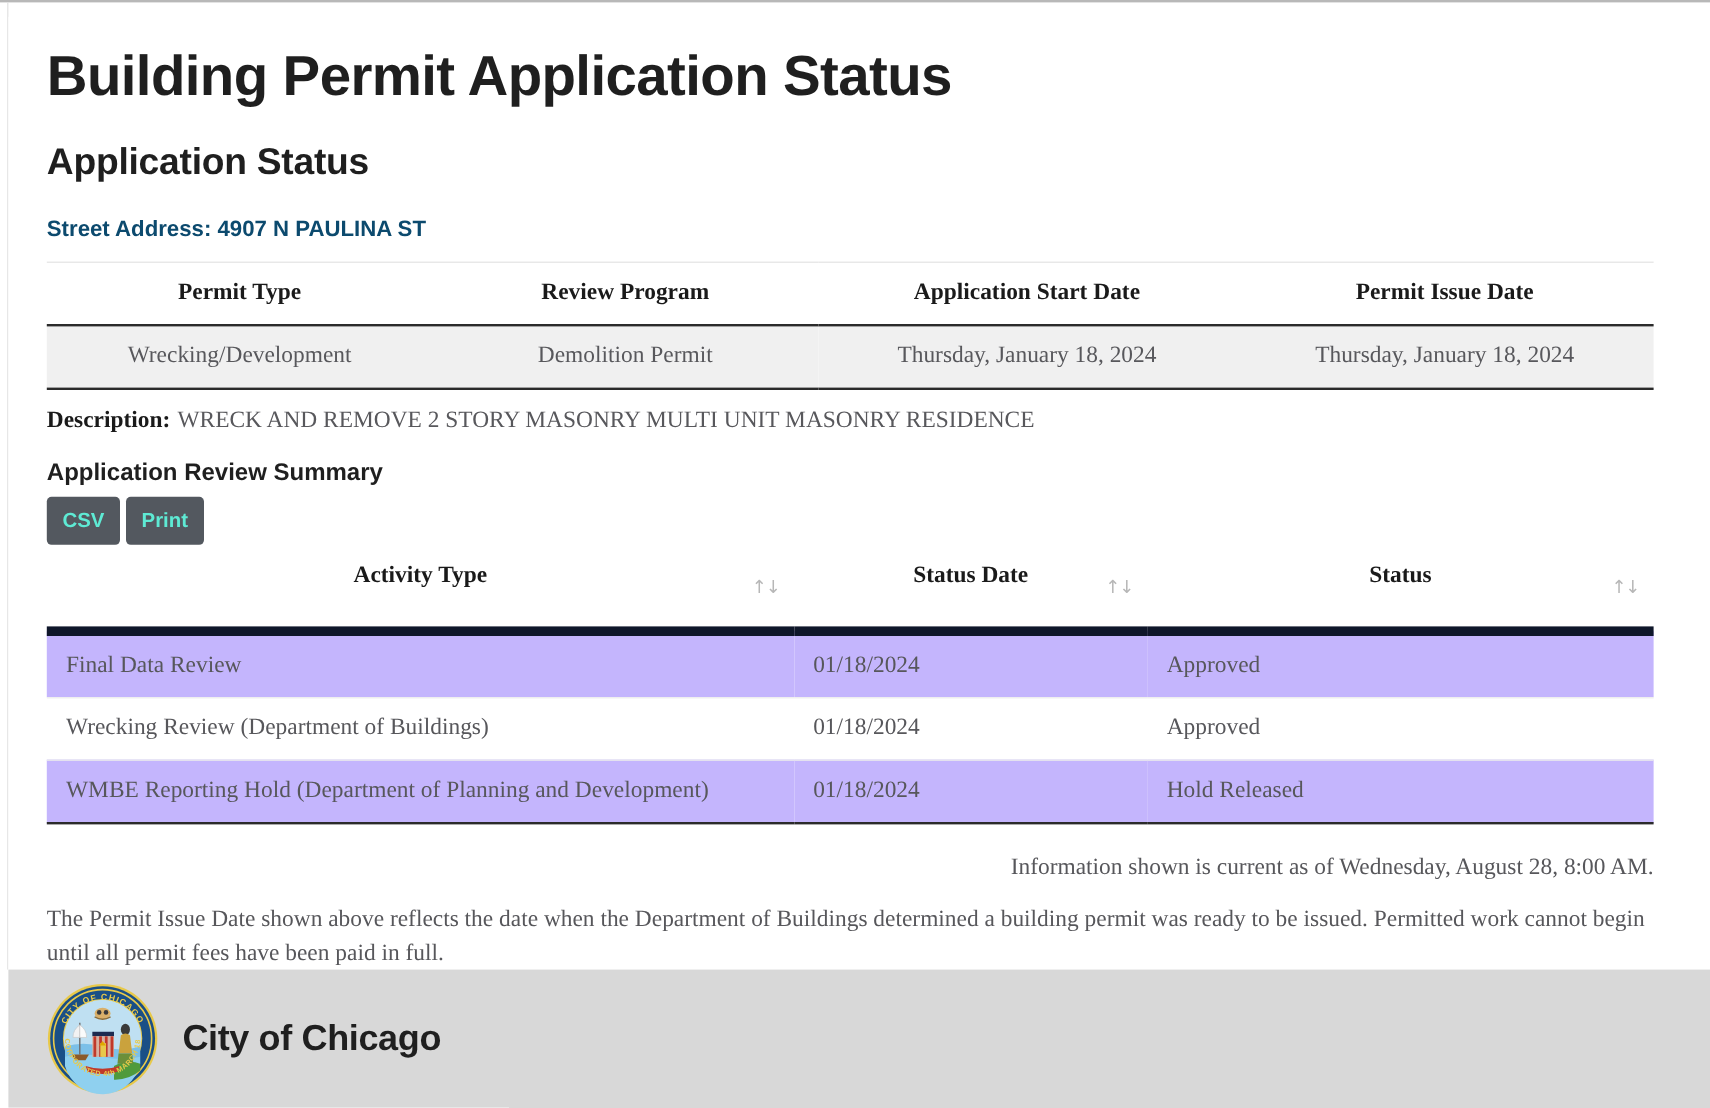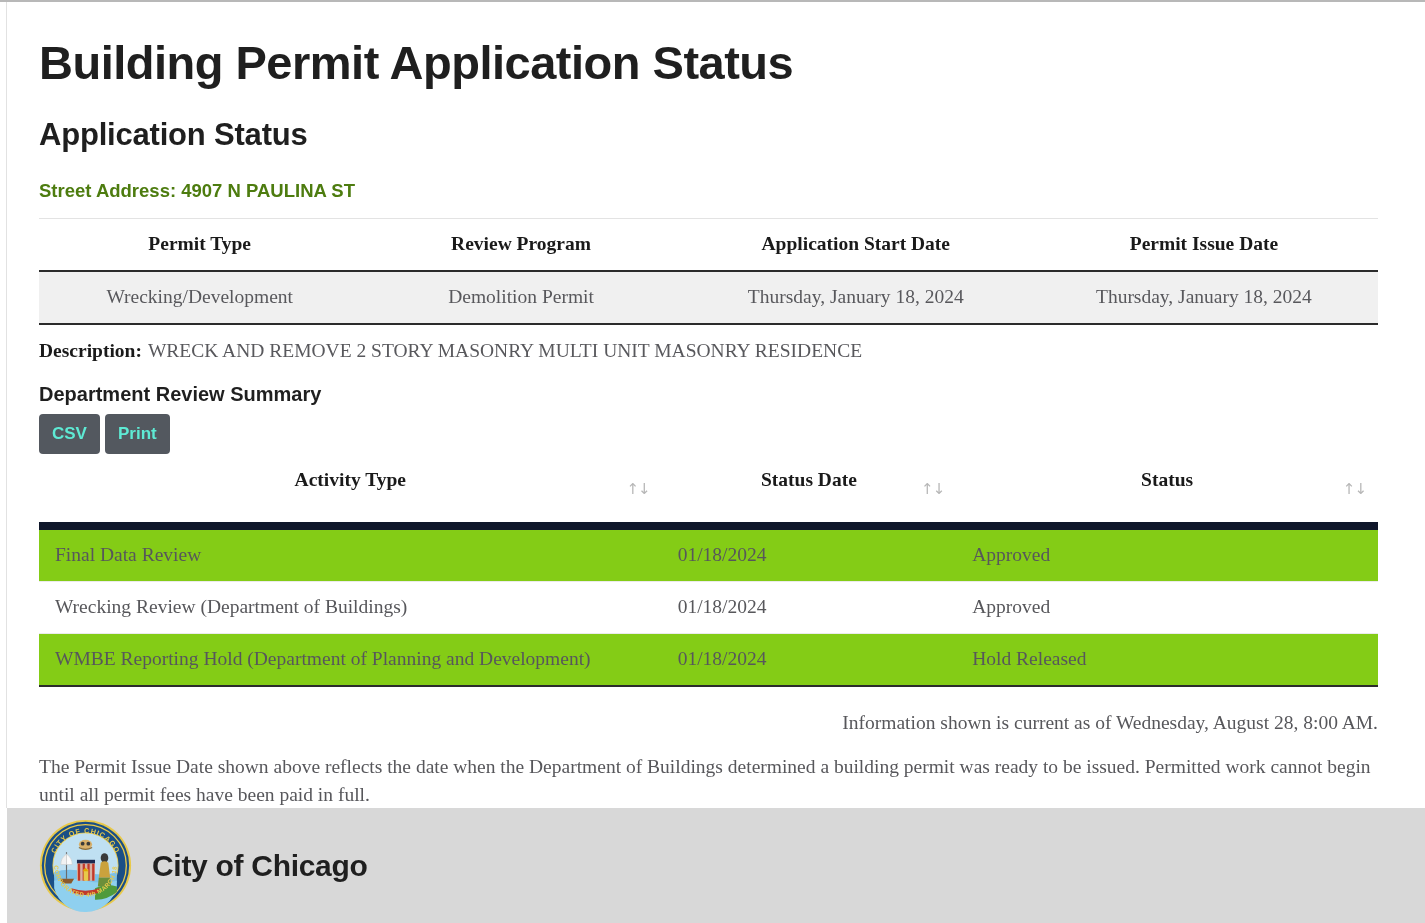--- a/index.html
+++ b/index.html
@@ -67,21 +67,21 @@
     color: #1f1f1f;
     margin: 0;
     padding-top: 26px;
     line-height: 1.2;
   }
 
   h3.sub-title {
     font-family: "Liberation Sans", "DejaVu Sans", sans-serif;
     font-size: 18.5px;
     font-weight: bold;
-    color: #4d7c0f;
+    color: #0c4a6e;
     margin: 0;
     padding-top: 27px;
     line-height: 1.2;
   }
 
   h3.summary-title {
     font-family: "Liberation Sans", "DejaVu Sans", sans-serif;
     font-size: 20px;
     font-weight: bold;
     color: #1f1f1f;
@@ -206,21 +206,21 @@
     letter-spacing: -1px;
     font-weight: normal;
   }
   table.review-table tbody td {
     font-size: 19.5px;
     color: #57575b;
     text-align: left;
     padding: 14px 16px 15px 16px;
     border-bottom: 1px solid #ebebeb;
   }
-  table.review-table tbody tr.odd td { background: #84cc16; }
+  table.review-table tbody tr.odd td { background: #c4b5fd; }
   table.review-table tbody tr.even td { background: #ffffff; }
   table.review-table tbody tr:last-child td { border-bottom: 2px solid #2b2b2b; }
   table.review-table .rcol-a { width: 46.5%; }
   table.review-table .rcol-b { width: 22%; }
   table.review-table .rcol-c { width: 31.5%; }
 
   
   .note {
     font-size: 19.5px;
     color: #57575b;
@@ -285,21 +285,21 @@
           <td>Wrecking/Development</td>
           <td>Demolition Permit</td>
           <td>Thursday, January 18, 2024</td>
           <td>Thursday, January 18, 2024</td>
         </tr>
       </tbody>
     </table>
 
     <div class="description-line"><span class="desc-label">Description:</span><span>WRECK AND REMOVE 2 STORY MASONRY MULTI UNIT MASONRY RESIDENCE</span></div>
 
-    <h3 class="summary-title">Department Review Summary</h3>
+    <h3 class="summary-title">Application Review Summary</h3>
 
     <div class="toolbar">
       <button class="btn">CSV</button>
       <button class="btn">Print</button>
     </div>
 
     <table class="review-table">
       <thead>
         <tr>
           <th class="rcol-a">

